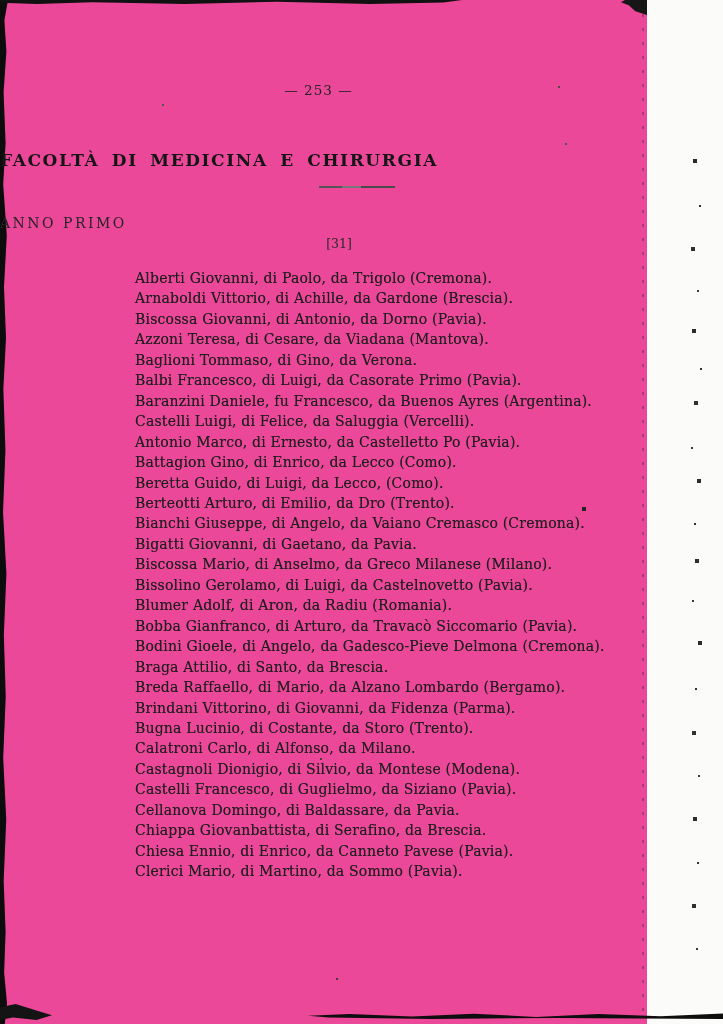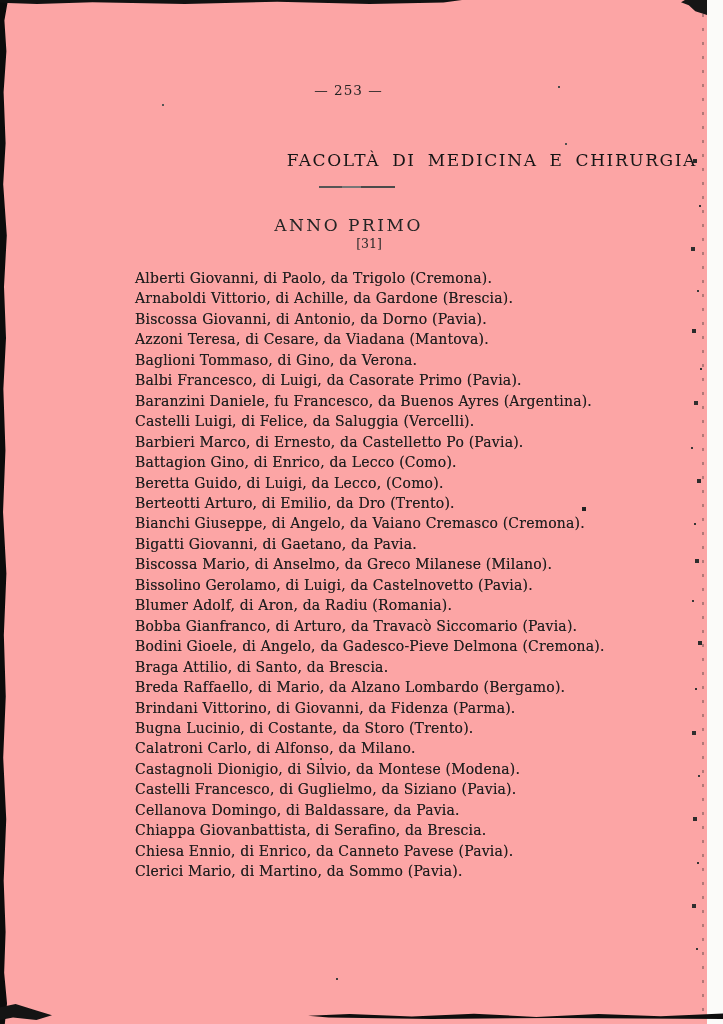--- a/index.html
+++ b/index.html
@@ -6,24 +6,25 @@
     margin: 0;
     padding: 0;
     width: 723px;
     height: 1024px;
     overflow: hidden;
     background: #fbfbf9;
     font-family: "DejaVu Serif", "Liberation Serif", serif;
   }
   .page {
     position: relative;
-    width: 707px;
+    width: 605px;
     height: 1024px;
-    background: #fca5a5;
+    background: #ec4899;
     color: #1b1b1b;
+    padding-left: 42px;
   }
   
   .edge-left {
     position: absolute;
     left: 0; top: 0;
     width: 8px; height: 1024px;
     background: #0c0c0c;
     clip-path: polygon(0 0, 100% 0, 55% 2%, 80% 5%, 45% 9%, 70% 14%, 40% 18%, 85% 23%, 50% 28%,
       75% 33%, 42% 38%, 68% 44%, 38% 50%, 80% 56%, 48% 62%, 72% 68%, 40% 74%, 78% 80%,
       46% 86%, 70% 91%, 52% 95%, 88% 98%, 60% 100%, 0 100%);
@@ -86,38 +87,38 @@
     position: absolute;
     top: 82px; left: 0; right: 10px;
     text-align: center;
     font-size: 13.5px;
     letter-spacing: 1px;
     color: #222;
   }
   .title {
     position: absolute;
     top: 150px; left: 0; right: 10px;
-    text-align: right;
+    text-align: left;
     font-size: 17px;
-    font-weight: normal;
+    font-weight: bold;
     letter-spacing: 1.6px;
     word-spacing: 5px;
     color: #151515;
   }
   .title-rule {
     position: absolute;
     top: 186px; left: 319px;
     width: 76px; height: 2px;
     background: linear-gradient(to right, #555 0 30%, #777 30% 55%, #4a4a4a 55% 100%);
   }
   .section-heading {
     position: absolute;
     top: 215px; left: 0; right: 10px;
-    text-align: center;
-    font-size: 17px;
+    text-align: left;
+    font-size: 14px;
     letter-spacing: 2.5px;
     color: #242424;
   }
   .section-count {
     position: absolute;
     top: 236px; left: 0; right: 10px;
     text-align: center;
     font-size: 12.5px;
     color: #2a2a2a;
     margin-left: 41px;
@@ -157,21 +158,21 @@
 
   <div class="student-list">
       <div class="student-entry">Alberti Giovanni, di Paolo, da Trigolo (Cremona).</div>
       <div class="student-entry">Arnaboldi Vittorio, di Achille, da Gardone (Brescia).</div>
       <div class="student-entry">Biscossa Giovanni, di Antonio, da Dorno (Pavia).</div>
       <div class="student-entry">Azzoni Teresa, di Cesare, da Viadana (Mantova).</div>
       <div class="student-entry">Baglioni Tommaso, di Gino, da Verona.</div>
       <div class="student-entry">Balbi Francesco, di Luigi, da Casorate Primo (Pavia).</div>
       <div class="student-entry">Baranzini Daniele, fu Francesco, da Buenos Ayres (Argentina).</div>
       <div class="student-entry">Castelli Luigi, di Felice, da Saluggia (Vercelli).</div>
-      <div class="student-entry">Barbieri Marco, di Ernesto, da Castelletto Po (Pavia).</div>
+      <div class="student-entry">Antonio Marco, di Ernesto, da Castelletto Po (Pavia).</div>
       <div class="student-entry">Battagion Gino, di Enrico, da Lecco (Como).</div>
       <div class="student-entry">Beretta Guido, di Luigi, da Lecco, (Como).</div>
       <div class="student-entry">Berteotti Arturo, di Emilio, da Dro (Trento).</div>
       <div class="student-entry">Bianchi Giuseppe, di Angelo, da Vaiano Cremasco (Cremona).</div>
       <div class="student-entry">Bigatti Giovanni, di Gaetano, da Pavia.</div>
       <div class="student-entry">Biscossa Mario, di Anselmo, da Greco Milanese (Milano).</div>
       <div class="student-entry">Bissolino Gerolamo, di Luigi, da Castelnovetto (Pavia).</div>
       <div class="student-entry">Blumer Adolf, di Aron, da Radiu (Romania).</div>
       <div class="student-entry">Bobba Gianfranco, di Arturo, da Travacò Siccomario (Pavia).</div>
       <div class="student-entry">Bodini Gioele, di Angelo, da Gadesco-Pieve Delmona (Cremona).</div>

